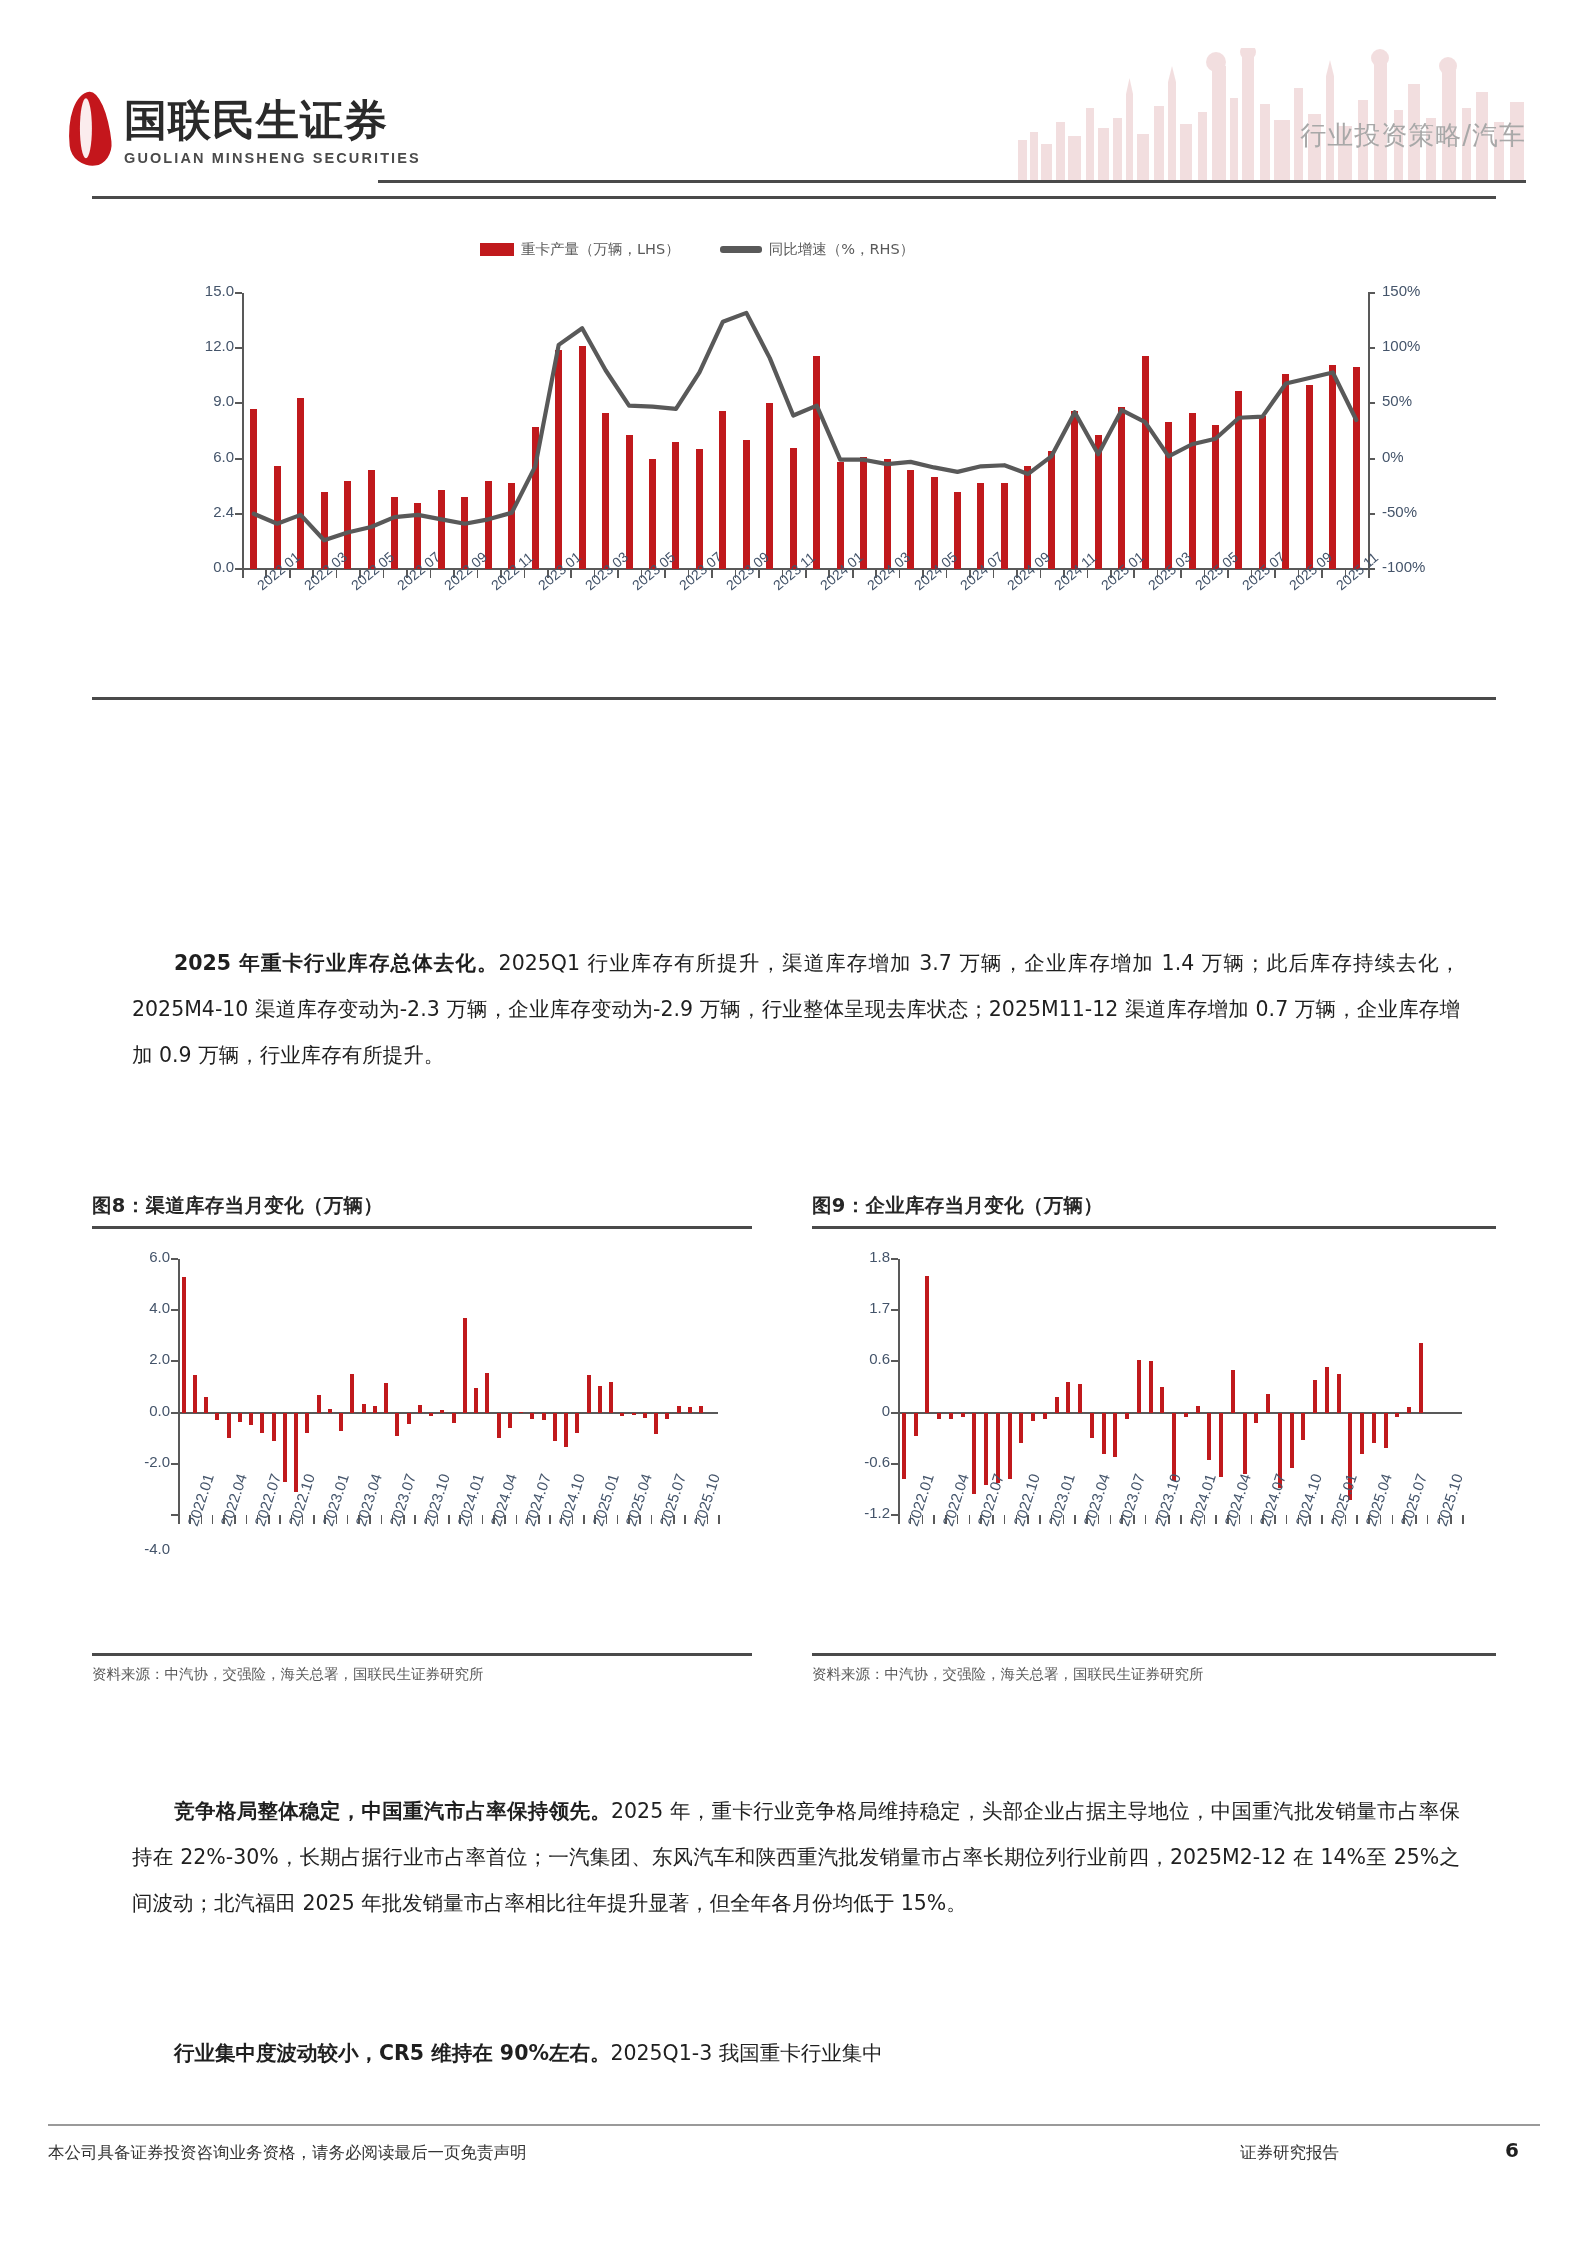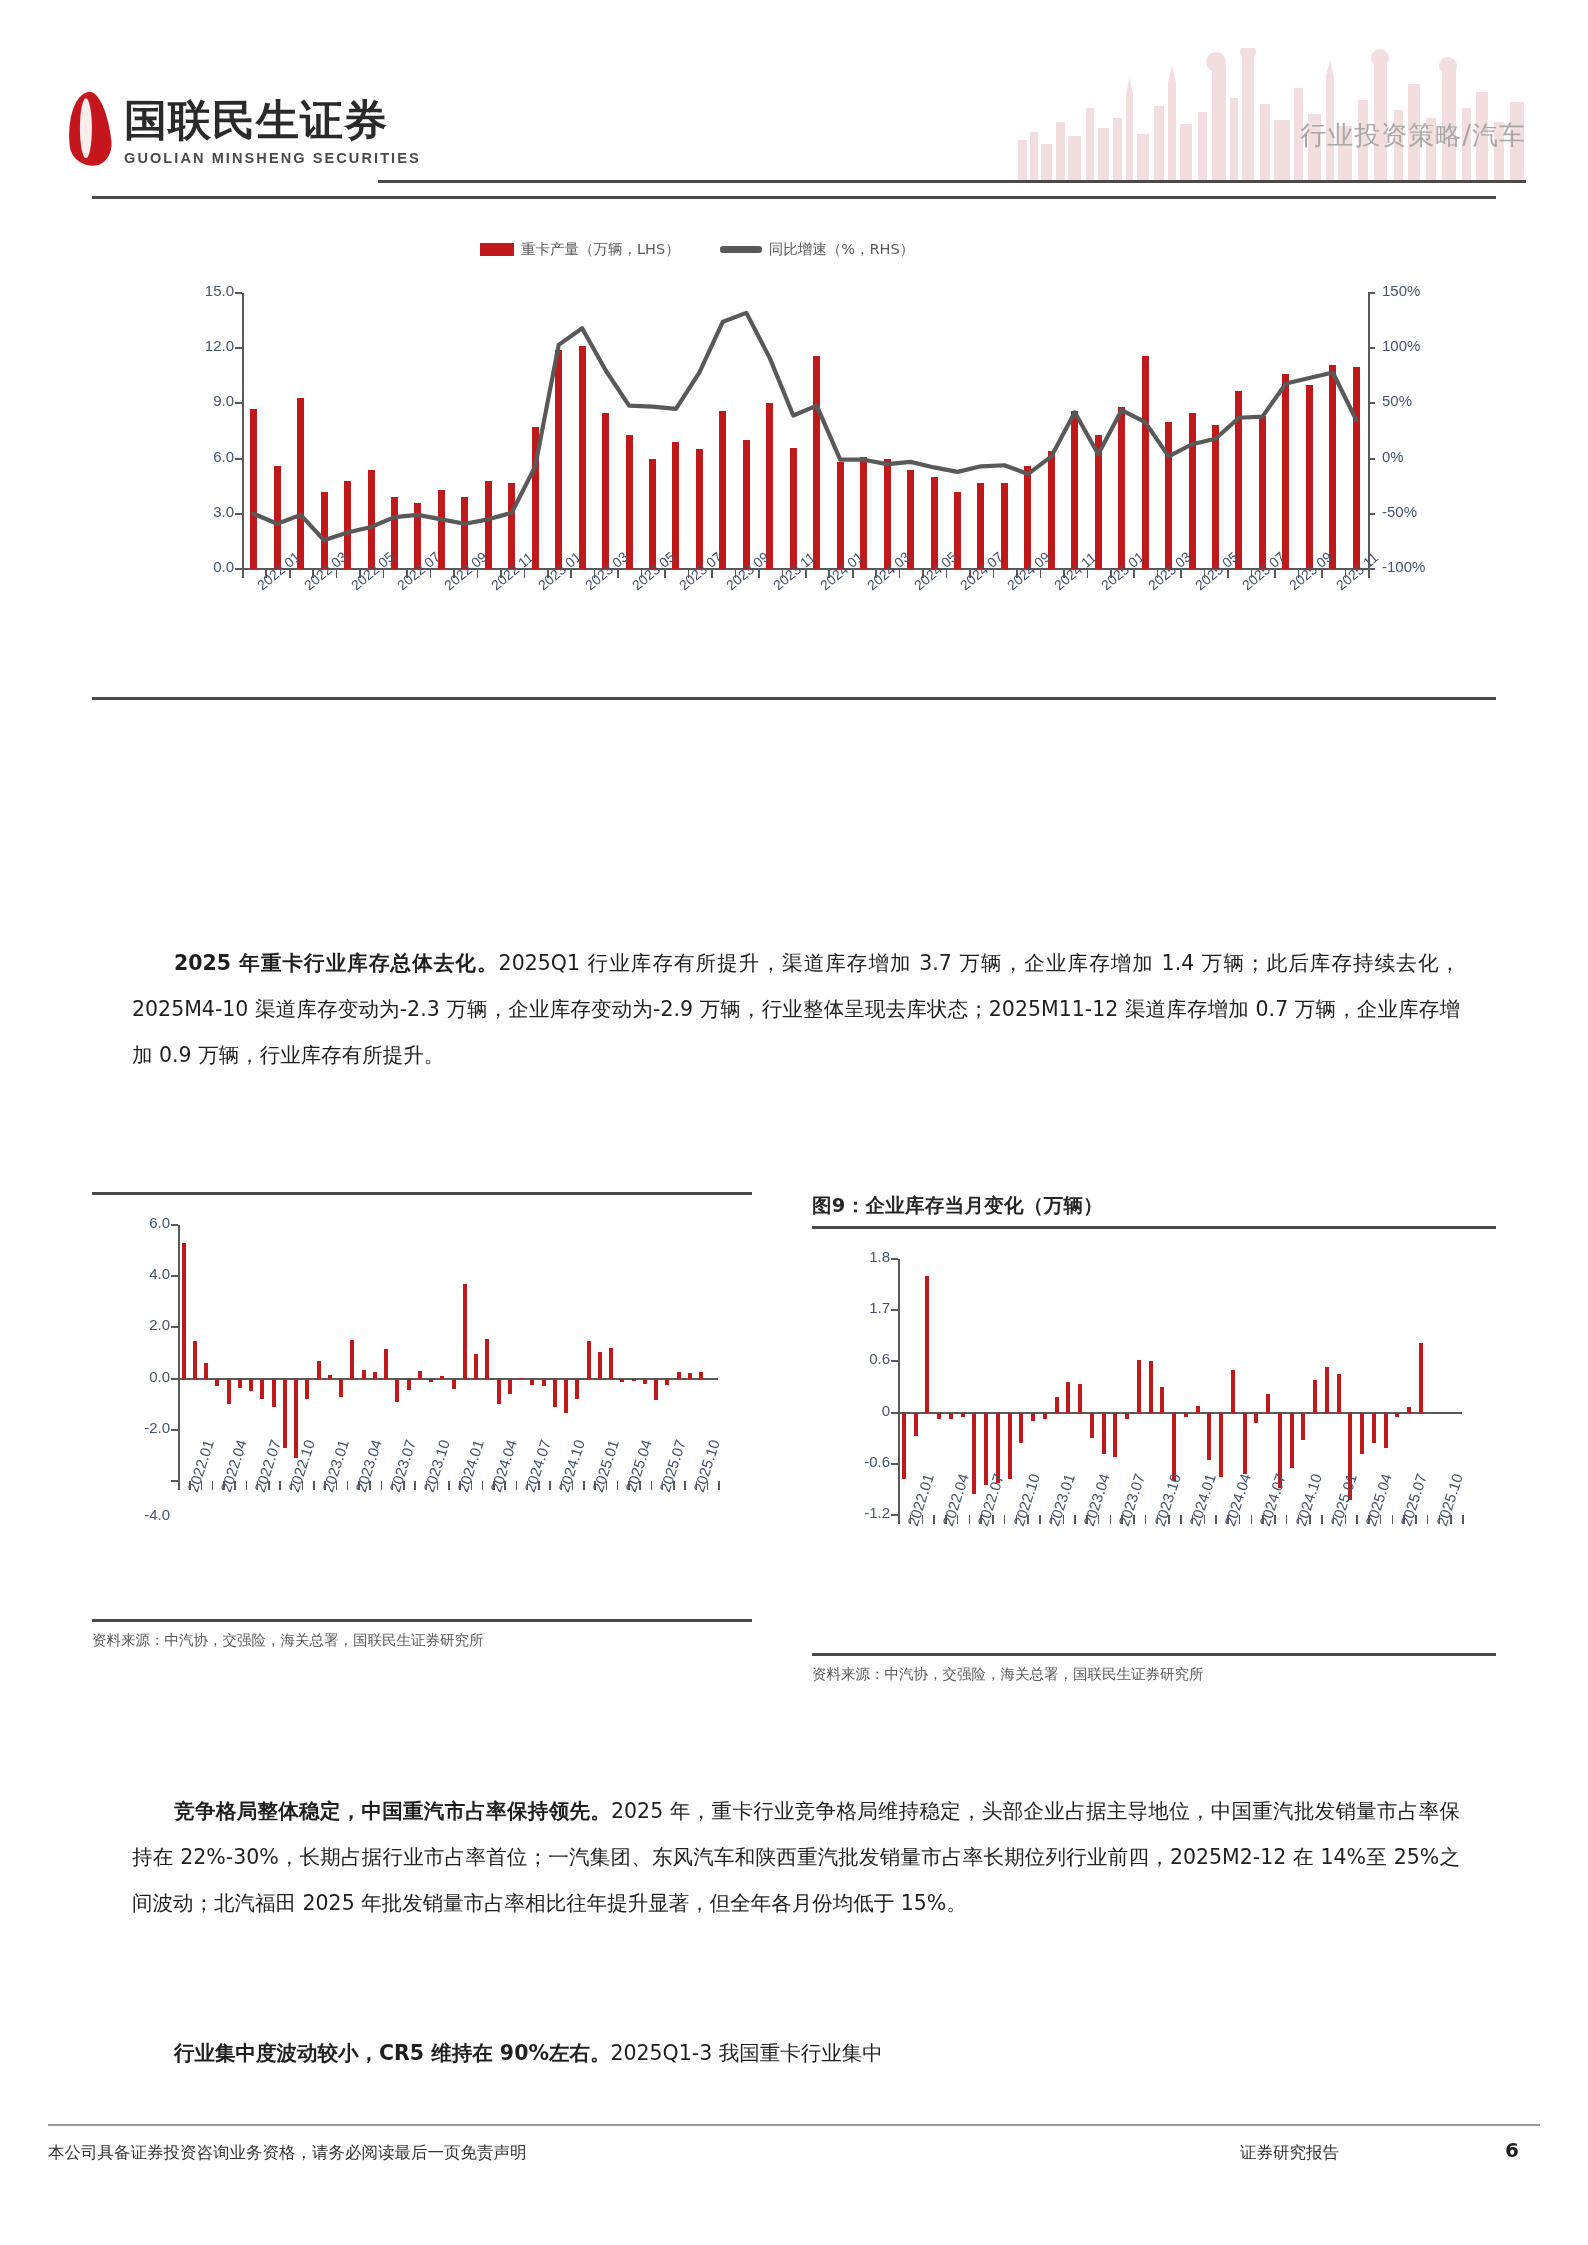--- a/index.html
+++ b/index.html
@@ -178,21 +178,21 @@
     </div>
     <div class="legend-item">
       <span class="sw-line"></span>
       <span>同比增速（%，RHS）</span>
     </div>
   </div>
 
   <div class="chart-area" id="chart7" style="left:0; top:0; width:1404px; height:410px; margin-top:78px;">
       <div class="ylabel" style="left: 88px; top: 281px; width: 54px;">0.0</div>
       <div class="tick" style="left: 143px; top: 291px; width: 7px; height: 2px;"></div>
-      <div class="ylabel" style="left: 88px; top: 225.8px; width: 54px;">3.0</div>
+      <div class="ylabel" style="left: 88px; top: 225.8px; width: 54px;">2.4</div>
       <div class="tick" style="left: 143px; top: 235.8px; width: 7px; height: 2px;"></div>
       <div class="ylabel" style="left: 88px; top: 170.6px; width: 54px;">6.0</div>
       <div class="tick" style="left: 143px; top: 180.6px; width: 7px; height: 2px;"></div>
       <div class="ylabel" style="left: 88px; top: 115.4px; width: 54px;">9.0</div>
       <div class="tick" style="left: 143px; top: 125.4px; width: 7px; height: 2px;"></div>
       <div class="ylabel" style="left: 88px; top: 60.2px; width: 54px;">12.0</div>
       <div class="tick" style="left: 143px; top: 70.2px; width: 7px; height: 2px;"></div>
       <div class="ylabel" style="left: 88px; top: 5px; width: 54px;">15.0</div>
       <div class="tick" style="left: 143px; top: 15px; width: 7px; height: 2px;"></div>
       <div class="axis-line" style="left: 150px; top: 16px; width: 2px; height: 276px;"></div>
@@ -337,20 +337,21 @@
     </div>
 
   <div class="ex-rule-btm" style="margin-top:10px;"></div>
 </div>
 
 <div class="para" style="left:132px; top:940px; width:1328px;">
   <span class="indent"></span><b>2025 年重卡行业库存总体去化。</b><span>2025Q1 行业库存有所提升，渠道库存增加 3.7 万辆，企业库存增加 1.4 万辆；此后库存持续去化，2025M4-10 渠道库存变动为-2.3 万辆，企业库存变动为-2.9 万辆，行业整体呈现去库状态；2025M11-12 渠道库存增加 0.7 万辆，企业库存增加 0.9 万辆，行业库存有所提升。</span>
 </div>
 
 <div class="exhibit" style="left:92px; top:1192px; width:660px;">
+  <div class="ex-title">图8：渠道库存当月变化（万辆）</div>
   <div class="ex-rule"></div>
   <div class="chart-area" id="chart8" style="width:660px; height:400px; margin-top:16px;">
       <div class="ylabel" style="left: 24px; top: 259px; width: 54px; margin-top: 36px;">-4.0</div>
       <div class="tick" style="left: 79px; top: 269px; width: 7px; height: 2px;"></div>
       <div class="ylabel" style="left: 24px; top: 207.8px; width: 54px;">-2.0</div>
       <div class="tick" style="left: 79px; top: 217.8px; width: 7px; height: 2px;"></div>
       <div class="ylabel" style="left: 24px; top: 156.6px; width: 54px;">0.0</div>
       <div class="tick" style="left: 79px; top: 166.6px; width: 7px; height: 2px;"></div>
       <div class="ylabel" style="left: 24px; top: 105.4px; width: 54px;">2.0</div>
       <div class="tick" style="left: 79px; top: 115.4px; width: 7px; height: 2px;"></div>

